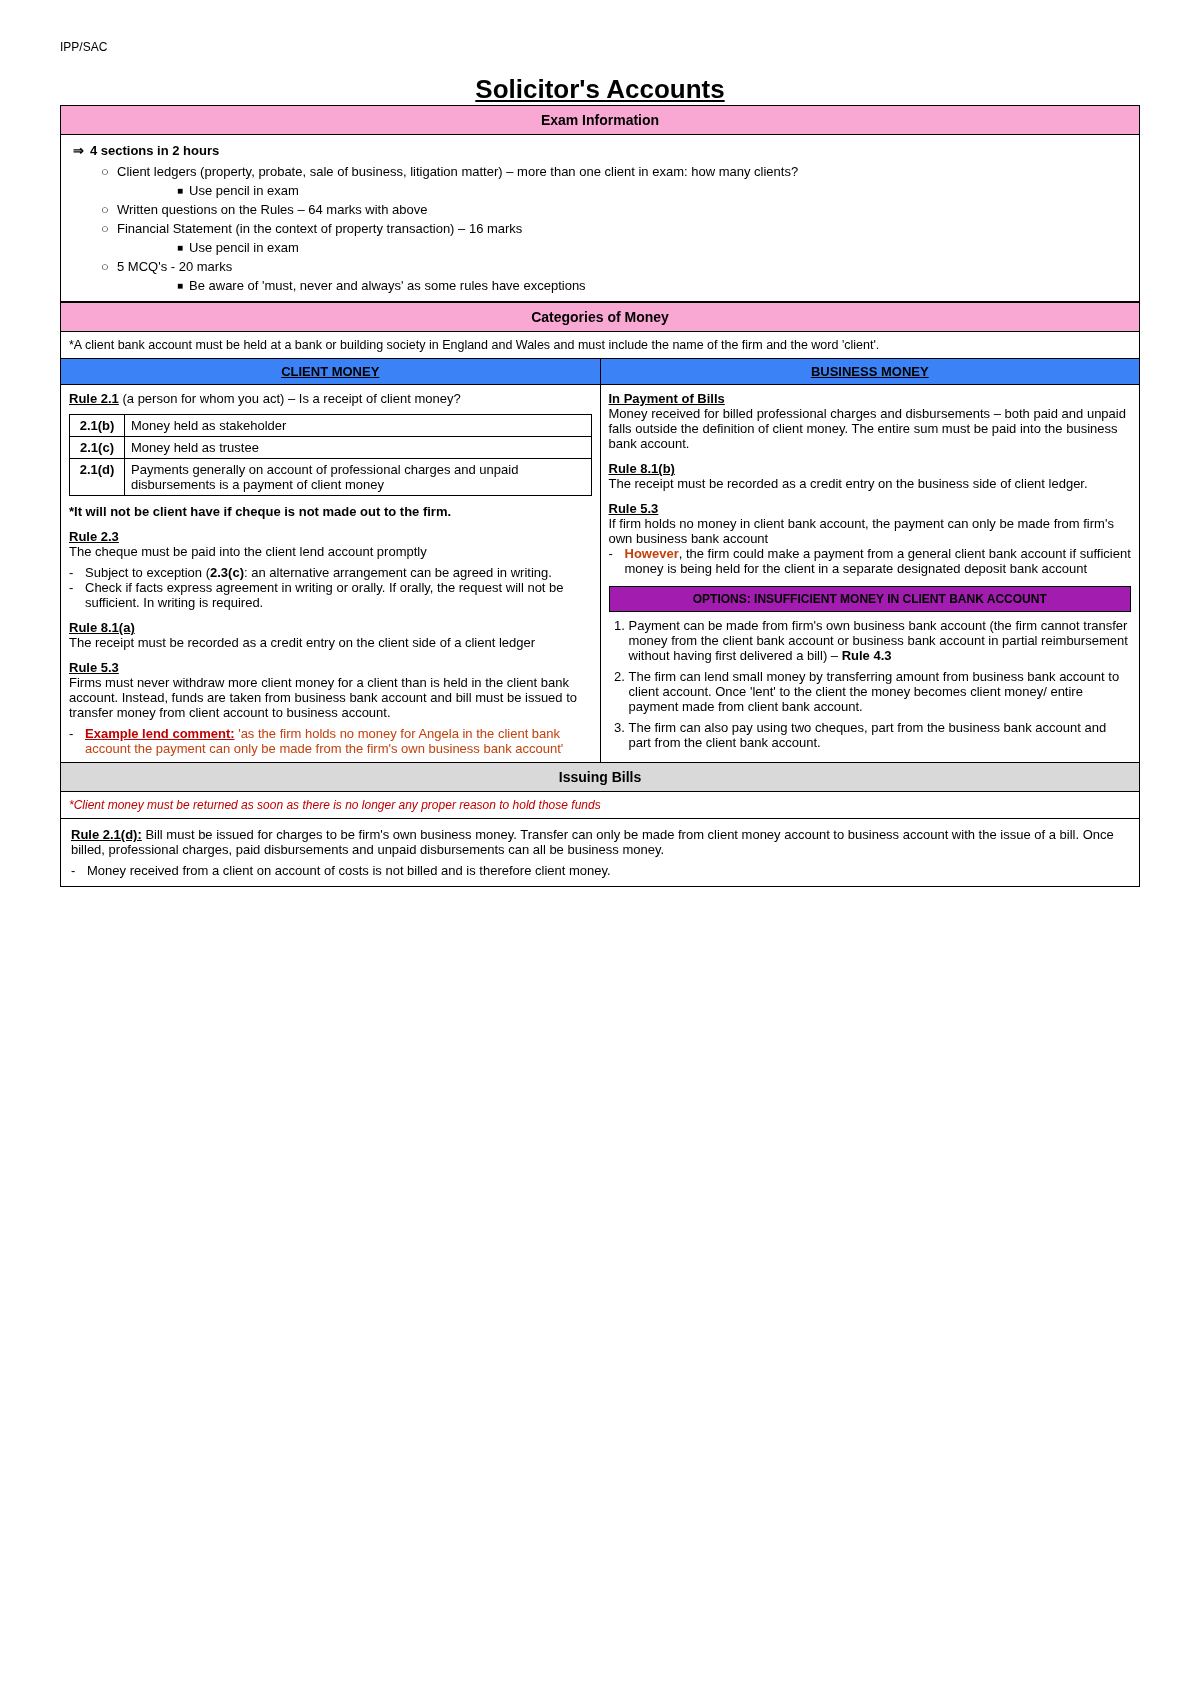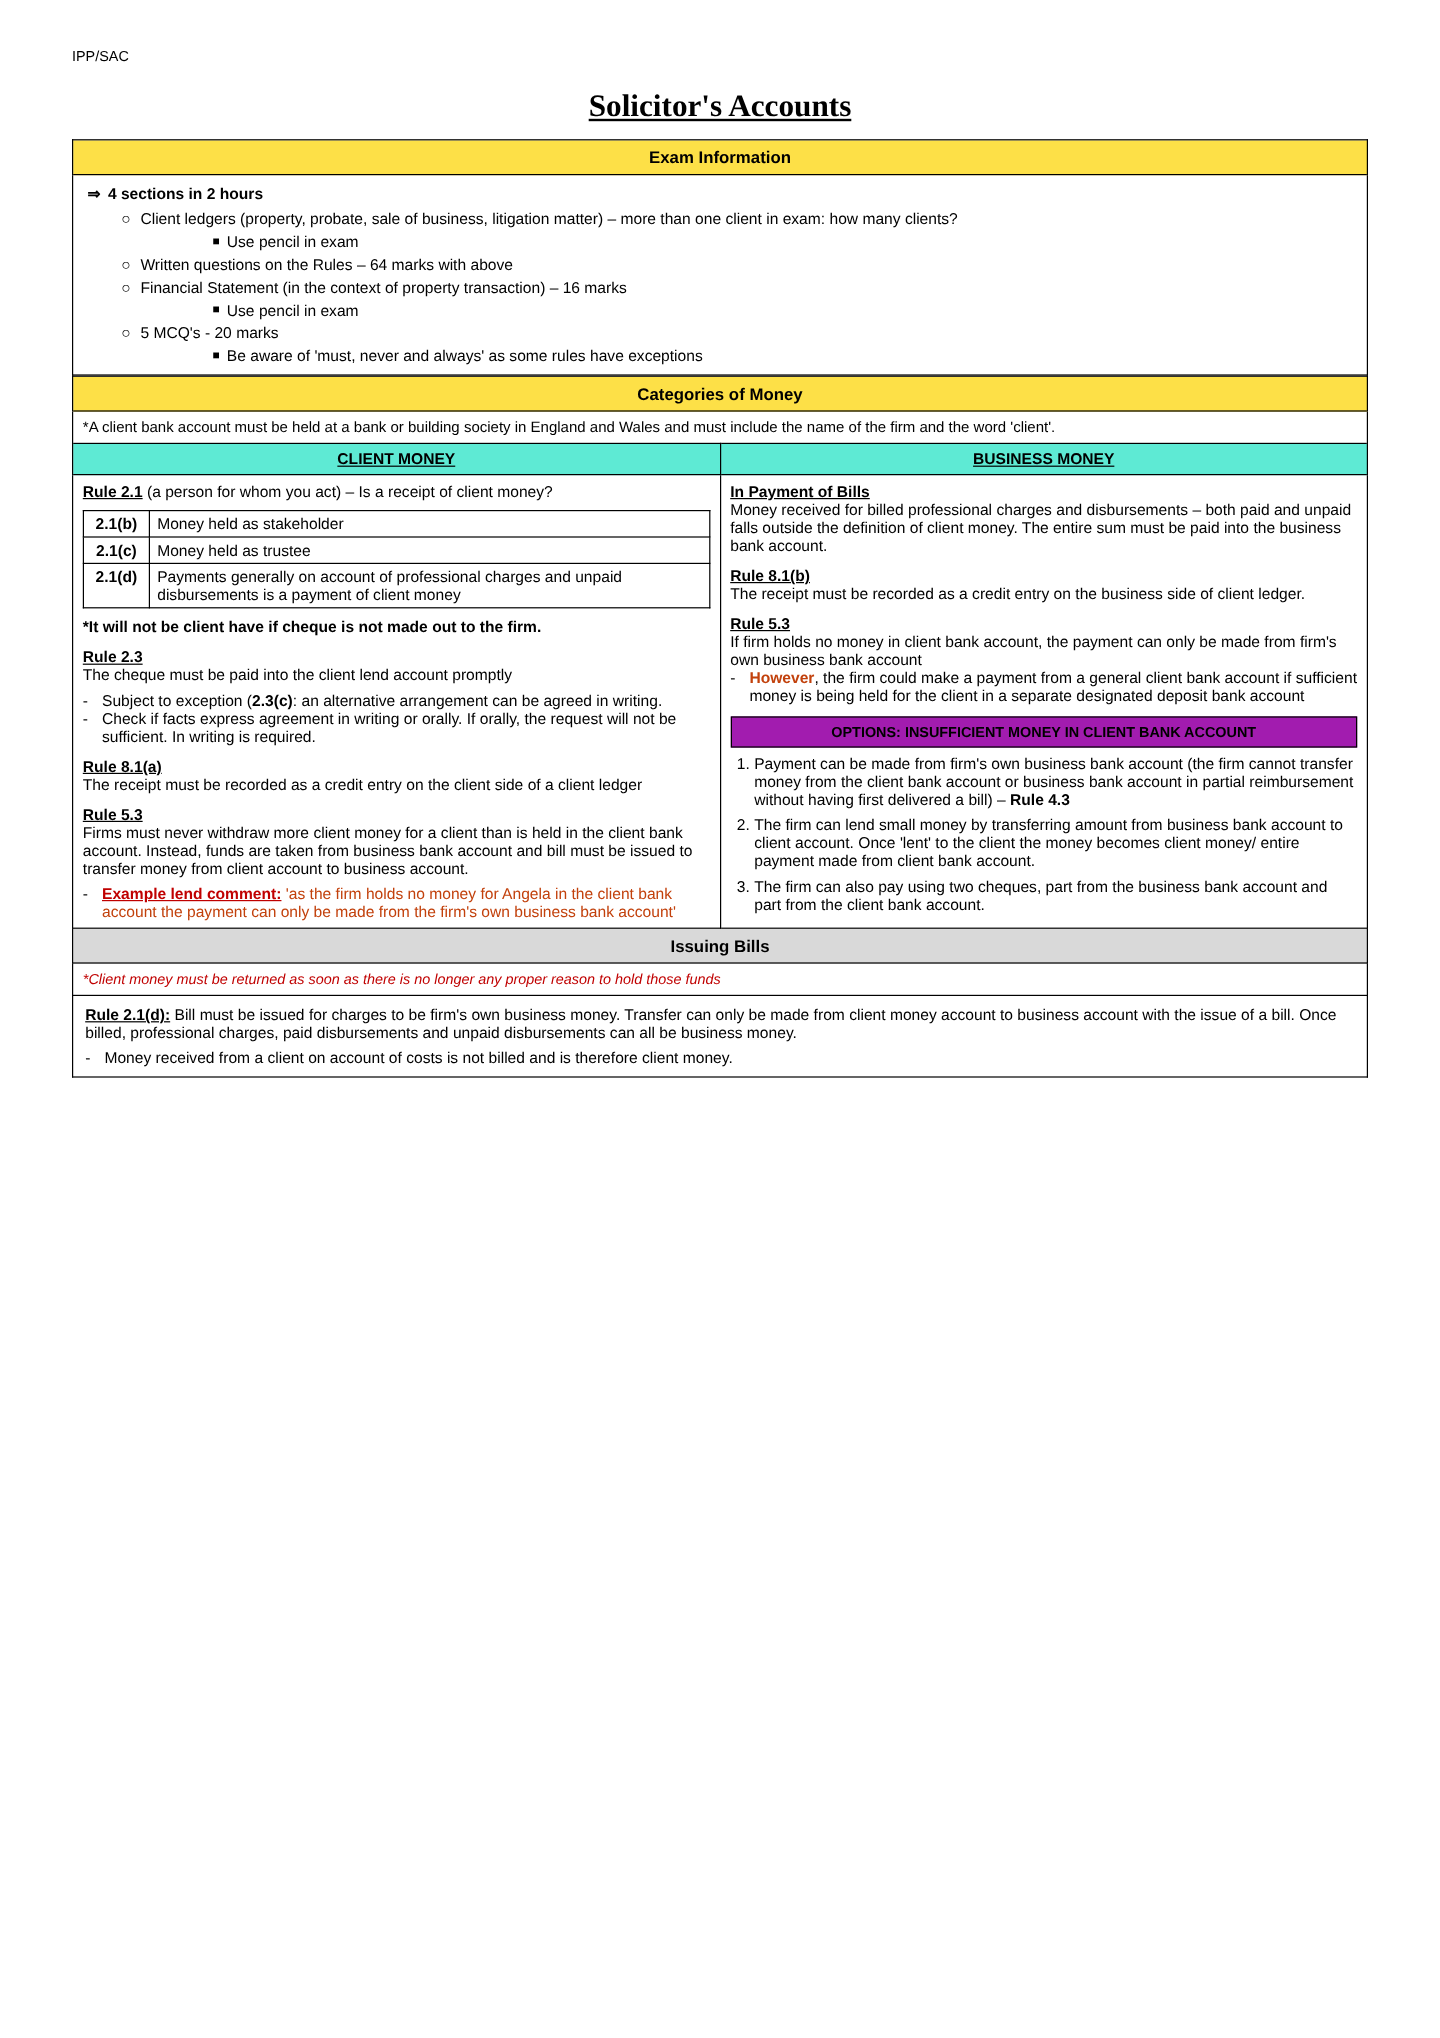--- a/index.html
+++ b/index.html
@@ -14,25 +14,24 @@
     }
     .header-ref {
       font-size: 12px;
       margin-bottom: 20px;
     }
     .page-title {
       text-align: center;
       font-size: 26px;
       font-weight: bold;
       text-decoration: underline;
-      margin-bottom: 12px;
-      font-family: Liberation Serif, serif;
+      margin-bottom: 0;
     }
     .section-header {
-      background: #fde047;
+      background: #f9a8d4;
       border: 1px solid #000;
       text-align: center;
       font-weight: bold;
       font-size: 14px;
       padding: 5px;
     }
     .outer-table {
       width: 100%;
       border-collapse: collapse;
       border: 1px solid #000;
@@ -41,21 +40,21 @@
     .outer-table td, .outer-table th {
       border: 1px solid #000;
       padding: 6px 8px;
       vertical-align: top;
     }
     .exam-info-row td {
       border: 1px solid #000;
       padding: 6px 8px;
     }
     .two-col-header th {
-      background: #5eead4;
+      background: #3b82f6;
       text-align: center;
       font-weight: bold;
       font-size: 13px;
       border: 1px solid #000;
       padding: 5px;
       text-decoration: underline;
     }
     .rule-bold { font-weight: bold; text-decoration: underline; }
     .bold { font-weight: bold; }
     .red { color: #c2410c; }

